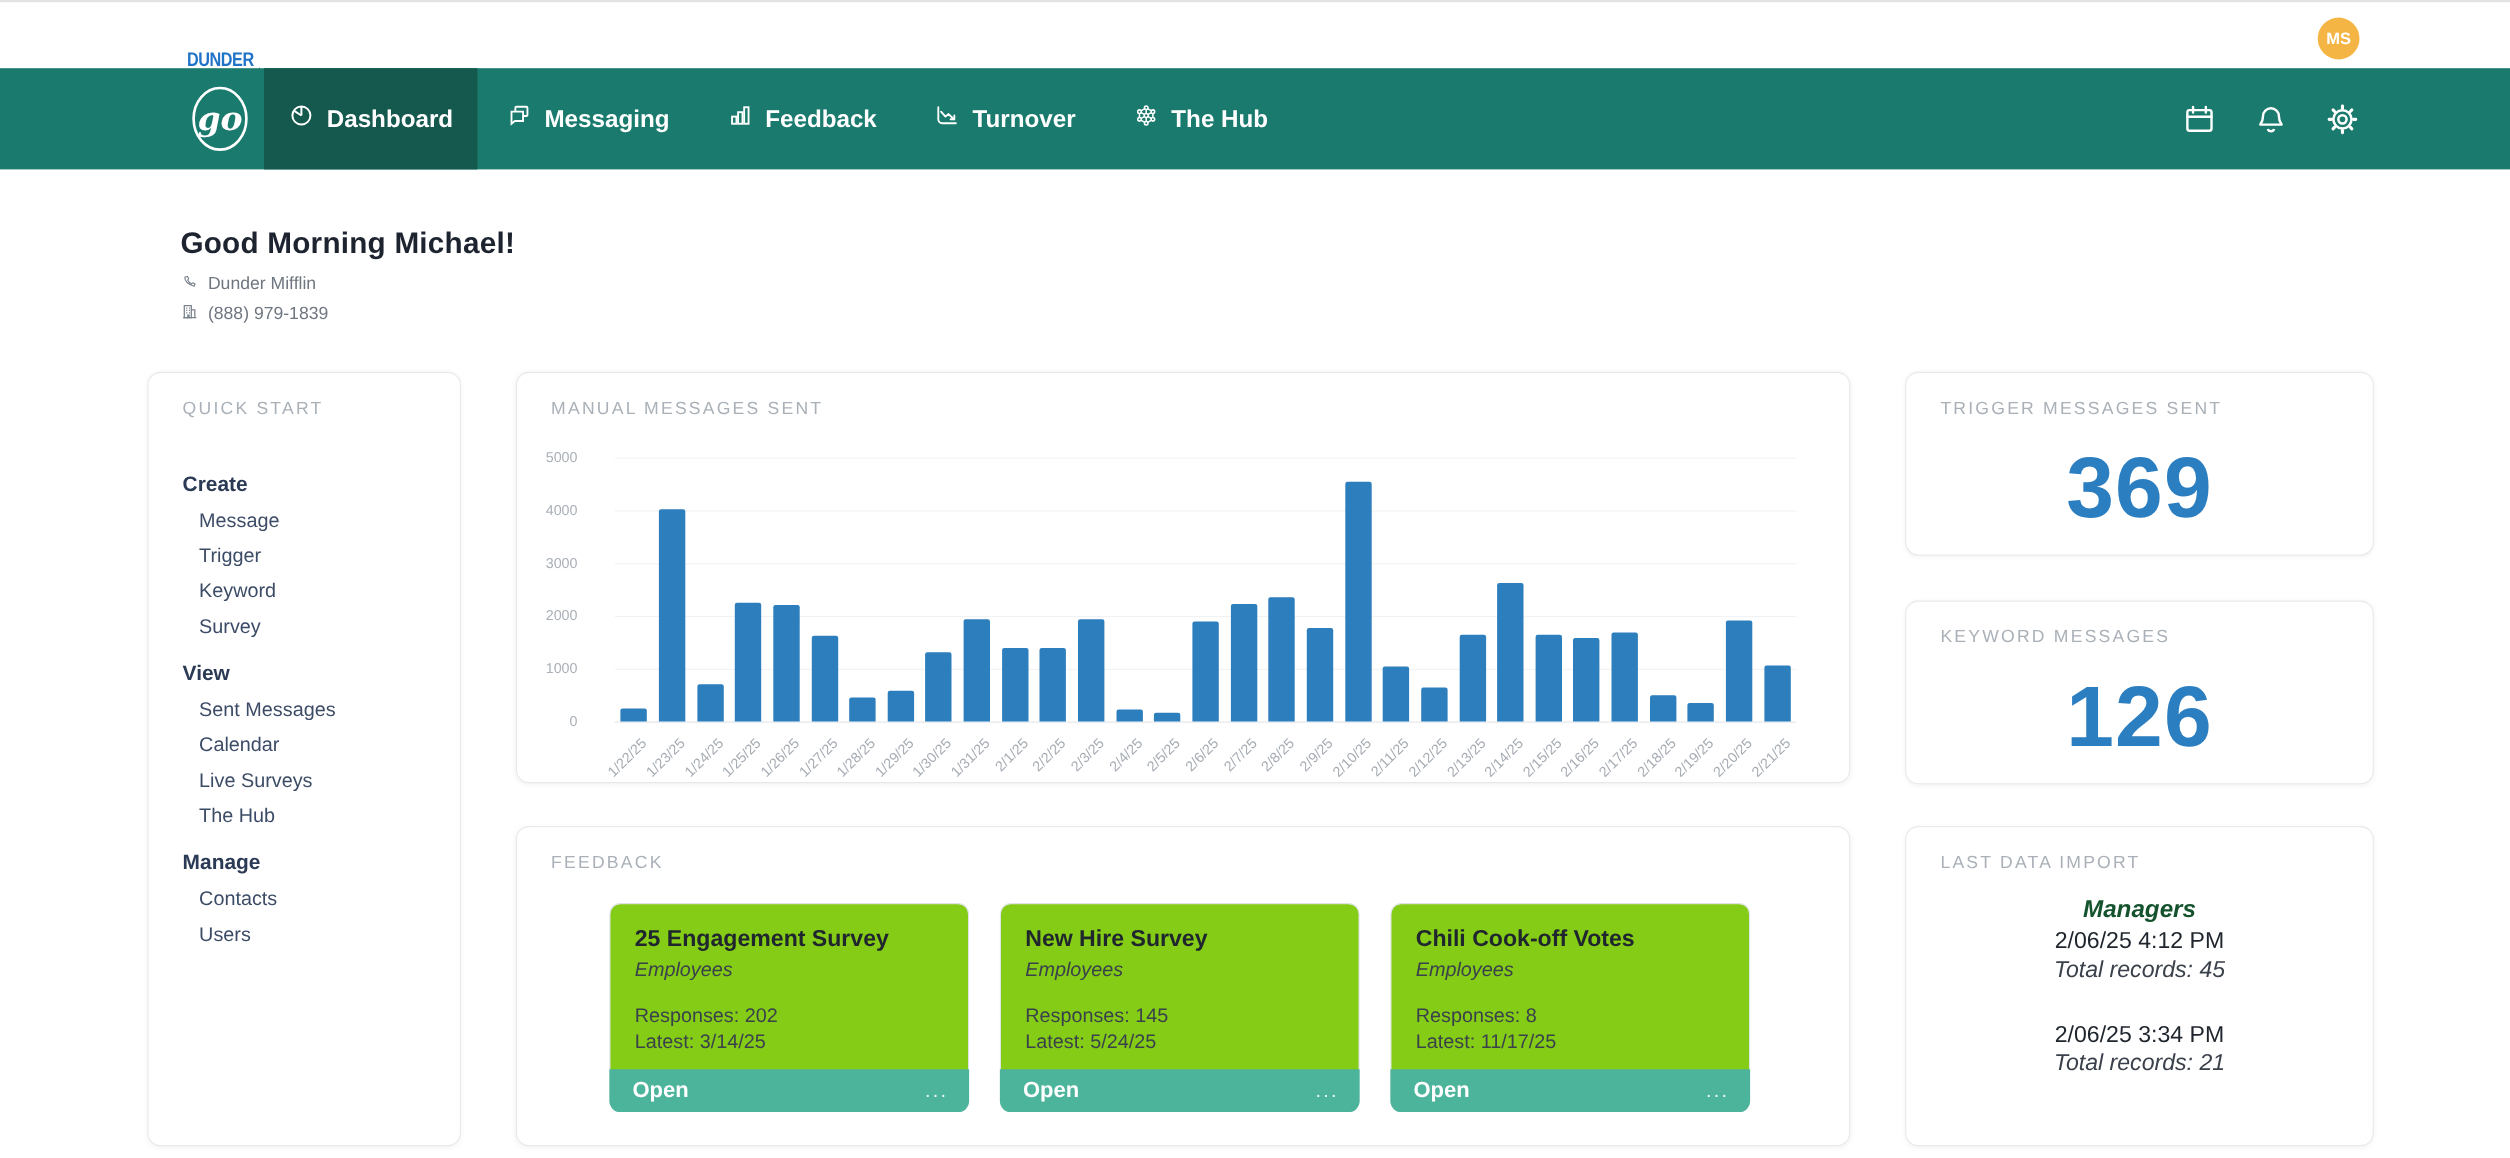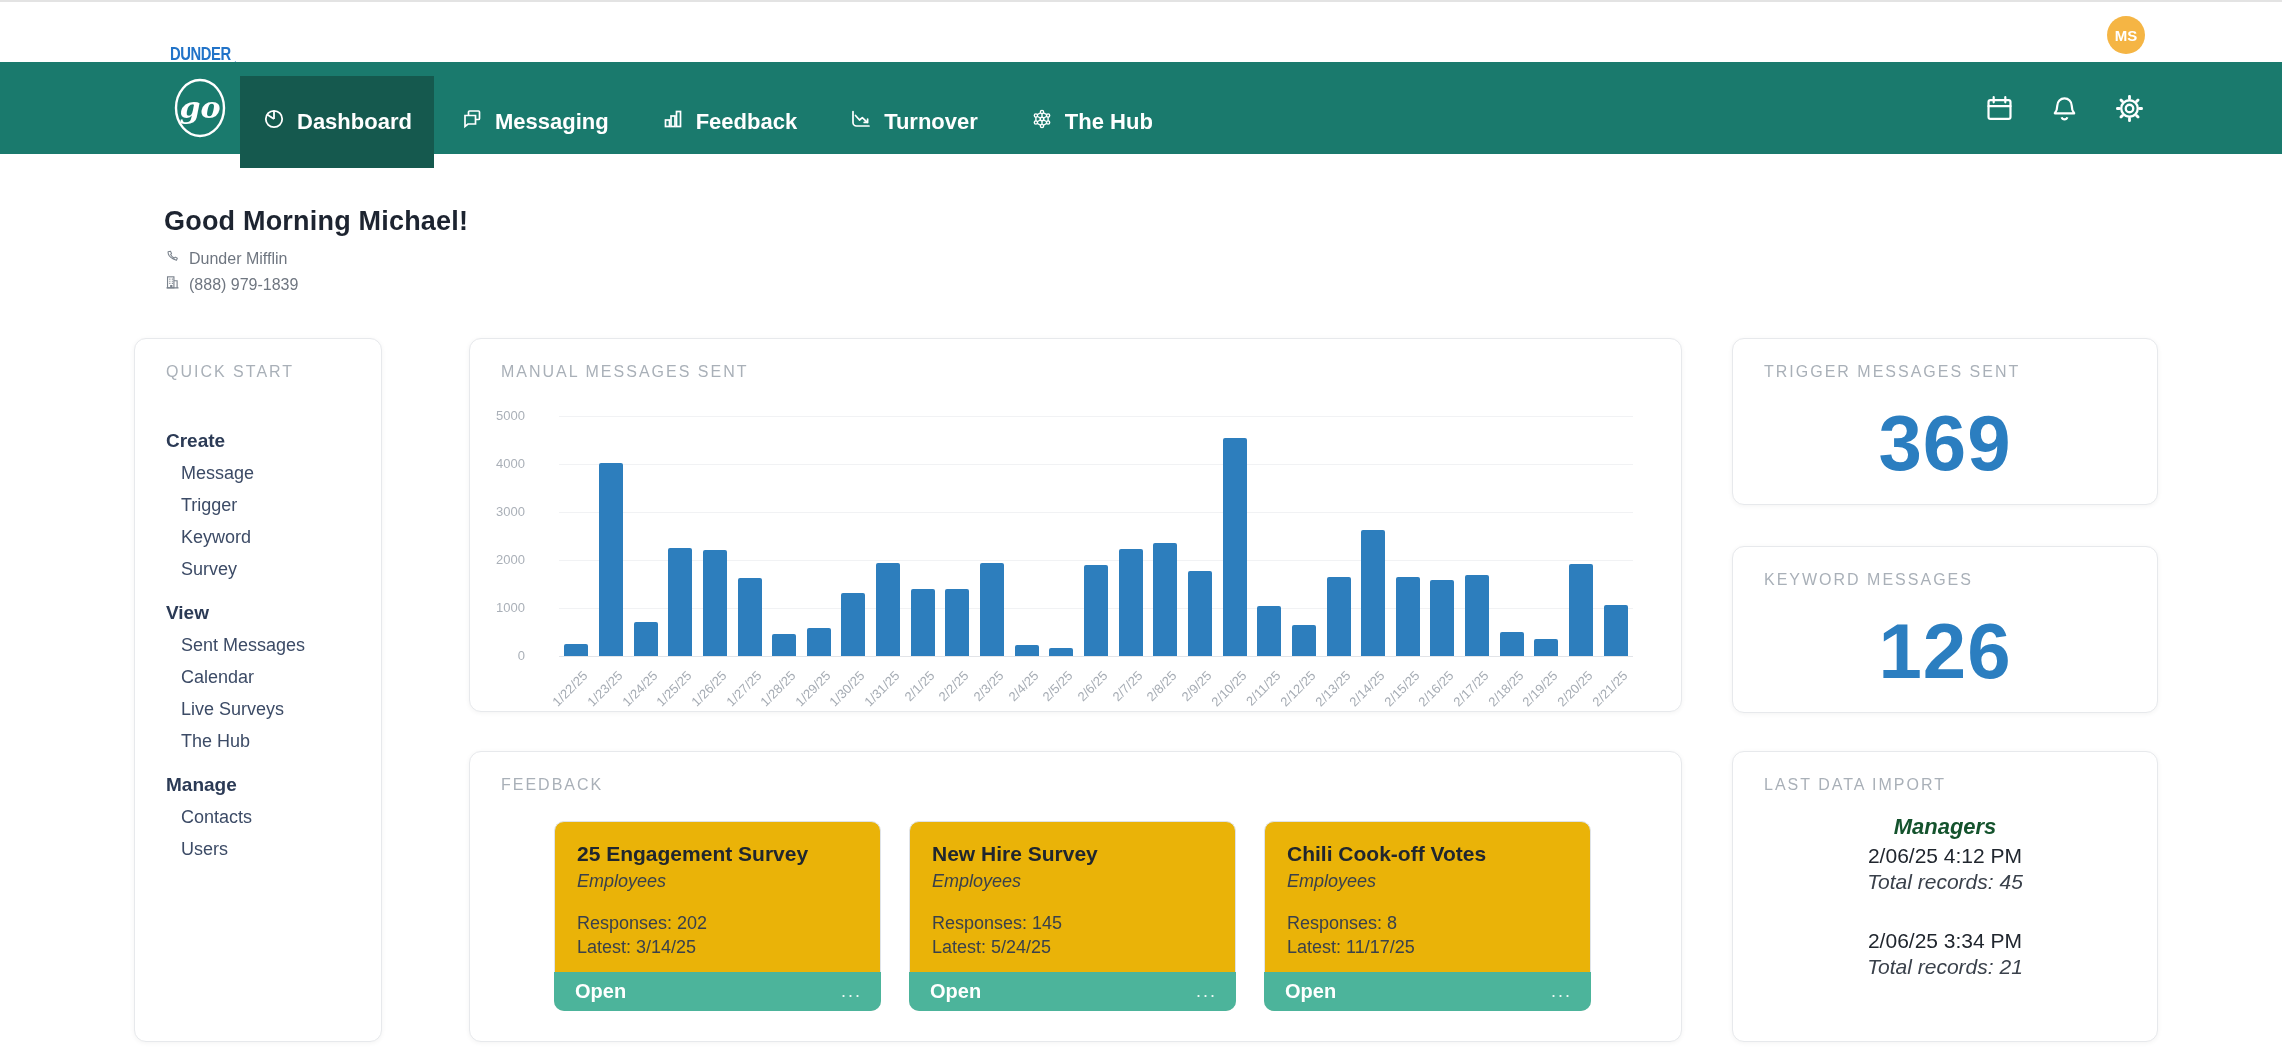--- a/index.html
+++ b/index.html
@@ -13,53 +13,53 @@
   .dm-logo{position:absolute;left:170px;top:7px;color:#2173c8;cursor:default;margin-top:38px;}
   .dm-main{display:flex;align-items:flex-end;transform:scaleX(.82);transform-origin:left;}
   .dm-lines div{font-size:18px;font-weight:800;line-height:15px;letter-spacing:-.5px;}
   .dm-inc{writing-mode:vertical-rl;transform:rotate(180deg);font-size:8px;font-weight:800;line-height:8px;margin-left:1px;}
   .dm-tag{font-size:6.5px;font-weight:700;letter-spacing:2.6px;margin-top:2px;transform:scaleX(.82);transform-origin:left;}
   .avatar{position:absolute;right:137px;top:14px;width:38px;height:38px;border-radius:50%;
     background:#f5b544;color:#fff;font-size:15px;font-weight:700;display:flex;align-items:center;justify-content:center;cursor:pointer;}
   
   .navbar{position:absolute;left:0;top:62px;width:2282px;height:92px;background:#1a7a6d;}
   .brand{position:absolute;left:172px;top:14px;width:56px;height:64px;display:flex;align-items:center;cursor:pointer;}
-  .nav-items{position:absolute;left:240px;top:14px;height:92px;display:flex;}
+  .nav-items{position:absolute;left:240px;top:0;height:92px;display:flex;}
   .nav-item{display:flex;align-items:center;gap:11px;padding:16px 26px;color:#fff;font-size:22px;font-weight:600;cursor:pointer;white-space:nowrap;}
   .nav-item.active{background:#15594e;padding:0 22px;}
   .nav-item svg{flex:0 0 auto;}
   .nav-right{position:absolute;right:137px;top:0;height:92px;display:flex;align-items:center;gap:34px;}
   .nav-right .icbtn{width:31px;height:31px;cursor:pointer;display:flex;align-items:center;justify-content:center;}
   
   .greeting{position:absolute;left:164px;top:206px;}
   .greeting h1{margin:0;font-size:27px;font-weight:700;color:#1d2430;letter-spacing:.2px;}
   .ginfo{margin-top:11px;display:flex;flex-direction:column;gap:5px;}
   .ginfo .line{display:flex;align-items:center;gap:8px;color:#6f7680;font-size:16px;}
   
   .card{position:absolute;background:#fff;border:1px solid #e7e9ec;border-radius:12px;box-shadow:0 1px 5px rgba(0,0,0,.05);box-sizing:border-box;}
   .card-label{position:absolute;left:31px;top:24px;font-size:16px;color:#a9b0b8;letter-spacing:2px;}
   
-  #quickstart{left:134px;top:338px;width:248px;height:704px;padding-left:24px;}
+  #quickstart{left:134px;top:338px;width:285px;height:704px;padding-left:24px;}
   .qs-body{position:absolute;left:31px;top:86px;color:#3c4b66;}
   .qs-heading{font-size:19px;font-weight:700;color:#2b3a55;line-height:32px;margin-top:12px;}
   .qs-heading:first-child{margin-top:0;}
   .qs-item{font-size:18px;line-height:32px;padding-left:15px;cursor:pointer;}
   
   #chart-card{left:469px;top:338px;width:1213px;height:374px;}
   #plot{position:absolute;left:89px;top:77px;width:1074px;height:240px;}
   .gridline{position:absolute;left:0;width:100%;height:1px;background:#f1f2f4;}
   .gridline.base{background:#e2e4e8;}
   .ytick{position:absolute;width:52px;text-align:right;font-size:13px;color:#aab0b8;left:-86px;}
   .bar{position:absolute;bottom:0;background:#2d7ebd;border-radius:2px 2px 0 0;}
   .xtick{position:absolute;font-size:13px;color:#a6acb4;white-space:nowrap;
     transform:translateX(-100%) rotate(-45deg);transform-origin:100% 0;}
   
   #feedback-card{left:469px;top:751px;width:1213px;height:291px;}
   .fb-row{position:absolute;left:84px;top:69px;display:flex;gap:28px;}
-  .survey-card{position:relative;width:327px;height:190px;border:1px solid #dfe3e8;border-radius:10px;background:#eab308;box-sizing:border-box;padding:20px 22px;}
+  .survey-card{position:relative;width:327px;height:190px;border:1px solid #dfe3e8;border-radius:10px;background:#84cc16;box-sizing:border-box;padding:20px 22px;}
   .sv-title{font-size:21px;font-weight:700;color:#20262e;}
   .sv-aud{font-size:18px;font-style:italic;color:#3a414b;margin-top:5px;}
   .sv-meta{margin-top:19px;font-size:18px;color:#3a414b;line-height:1.35;}
   .sv-footer{position:absolute;left:-1px;right:-1px;bottom:-1px;height:39px;background:#4cb49b;border-radius:0 0 10px 10px;
     display:flex;align-items:center;justify-content:space-between;padding:0 19px 0 21px;box-sizing:border-box;cursor:pointer;}
   .sv-open{color:#fff;font-size:20px;font-weight:700;}
   .sv-dots{color:#ecf7f3;font-size:18px;letter-spacing:2px;cursor:pointer;}
   
   #stat1{left:1732px;top:338px;width:426px;height:167px;}
   #stat2{left:1732px;top:546px;width:426px;height:167px;}

